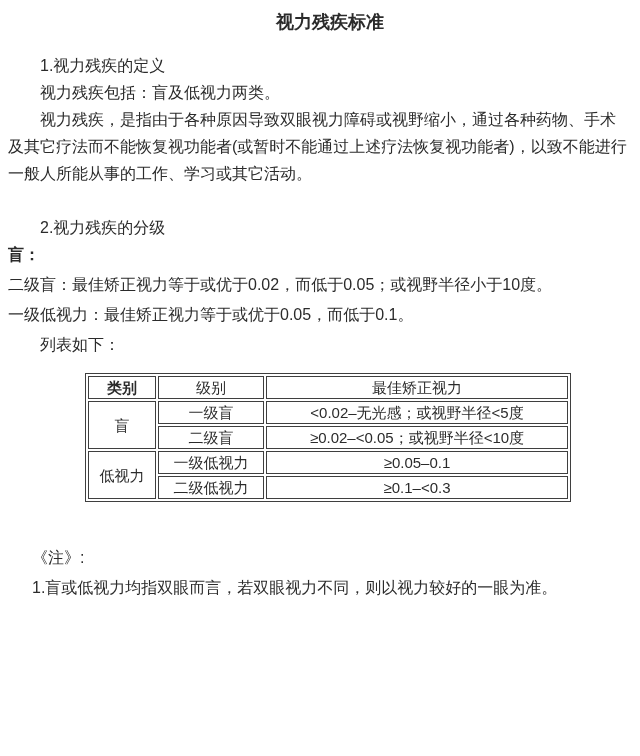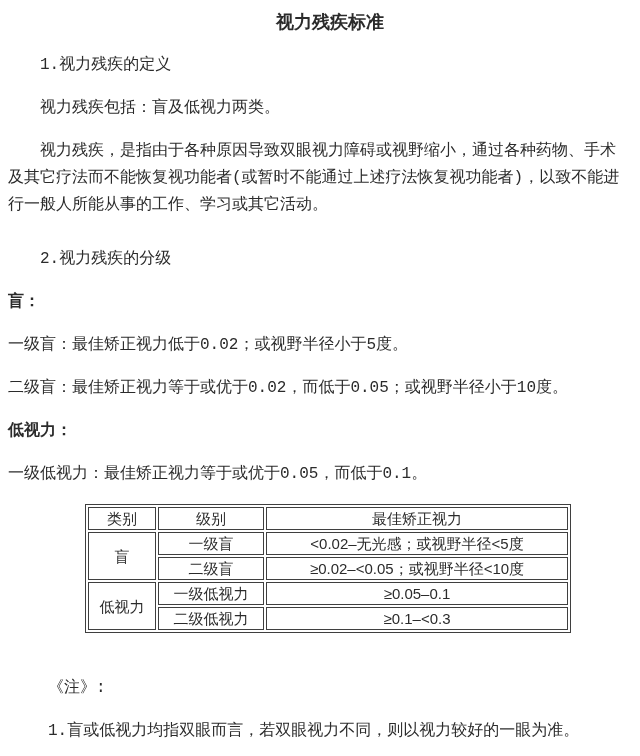--- a/index.html
+++ b/index.html
@@ -23,23 +23,22 @@
     font-weight: 700;
     font-size: 18px;
     line-height: 28px;
     margin: 0;
     padding-left: 20px;
   }
   .content {
     margin-top: 16px;
   }
   p {
-    margin: 16px;
+    margin: 0;
     line-height: 27px;
-    font-family: Liberation Mono, monospace;
   }
   
   .para {
     margin-left: 8px;
     margin-right: 12px;
     text-indent: 32px;
   }
   
   .flush {
     margin-left: 8px;
@@ -60,21 +59,21 @@
   }
   table.vision td {
     border: 1px solid #3f3f3f;
     text-align: center;
     vertical-align: middle;
     font-size: 15px;
     line-height: 19px;
     padding: 1px 4px;
     white-space: nowrap;
   }
-  td.c1 { width: 58px; }
+  td.c1 { width: 58px; font-weight: bold; }
   td.c2 { width: 96px; }
   td.c3 { width: 292px; }
 
   
   .notes {
     margin-top: 42px;
     margin-right: 6px;
   }
   .notes p {
     text-indent: 32px;
@@ -94,29 +93,28 @@
     <p class="para">1.视力残疾的定义</p>
 
     <p class="para">视力残疾包括：盲及低视力两类。</p>
 
     <p class="para">视力残疾，是指由于各种原因导致双眼视力障碍或视野缩小，通过各种药物、手术及其它疗法而不能恢复视功能者(或暂时不能通过上述疗法恢复视功能者)，以致不能进行一般人所能从事的工作、学习或其它活动。</p>
 
     <p class="para gap-top">2.视力残疾的分级</p>
 
     <p class="flush bold">盲：</p>
 
-    <p class="flush mt">一级盲：最佳矫正视力低于0.02；或视野半径小于5度。</p>
 
     <p class="flush mt">二级盲：最佳矫正视力等于或优于0.02，而低于0.05；或视野半径小于10度。</p>
 
-    <p class="flush bold mt">低视力：</p>
 
     <p class="flush mt">一级低视力：最佳矫正视力等于或优于0.05，而低于0.1。</p>
 
 
+    <p class="para mt">列表如下：</p>
 
     <table class="vision">
       <tbody>
         <tr>
           <td class="c1">类别</td>
           <td class="c2">级别</td>
           <td class="c3">最佳矫正视力</td>
         </tr>
         <tr>
           <td rowspan="2">盲</td>

